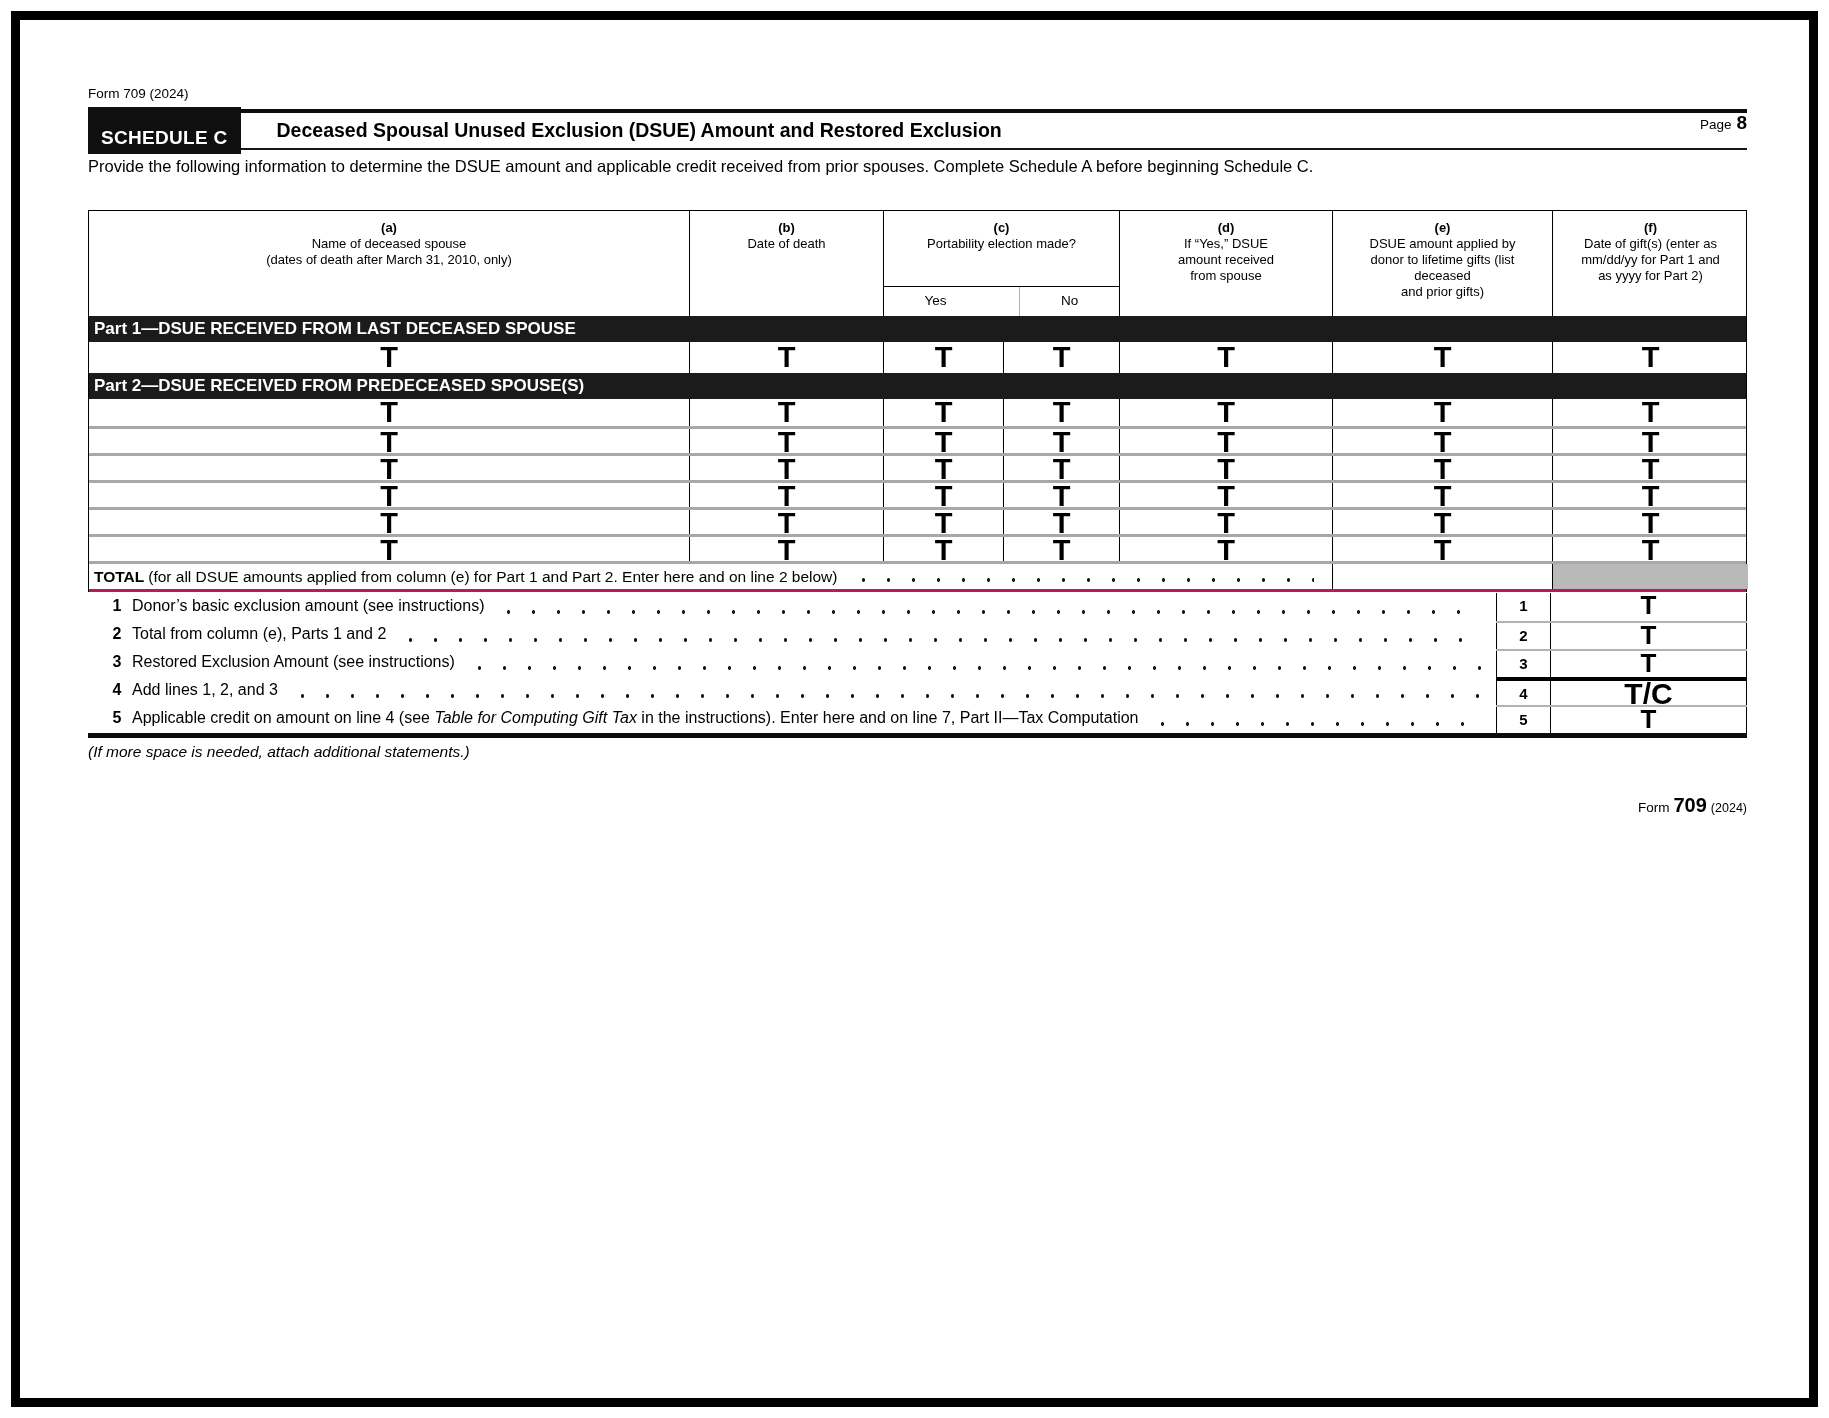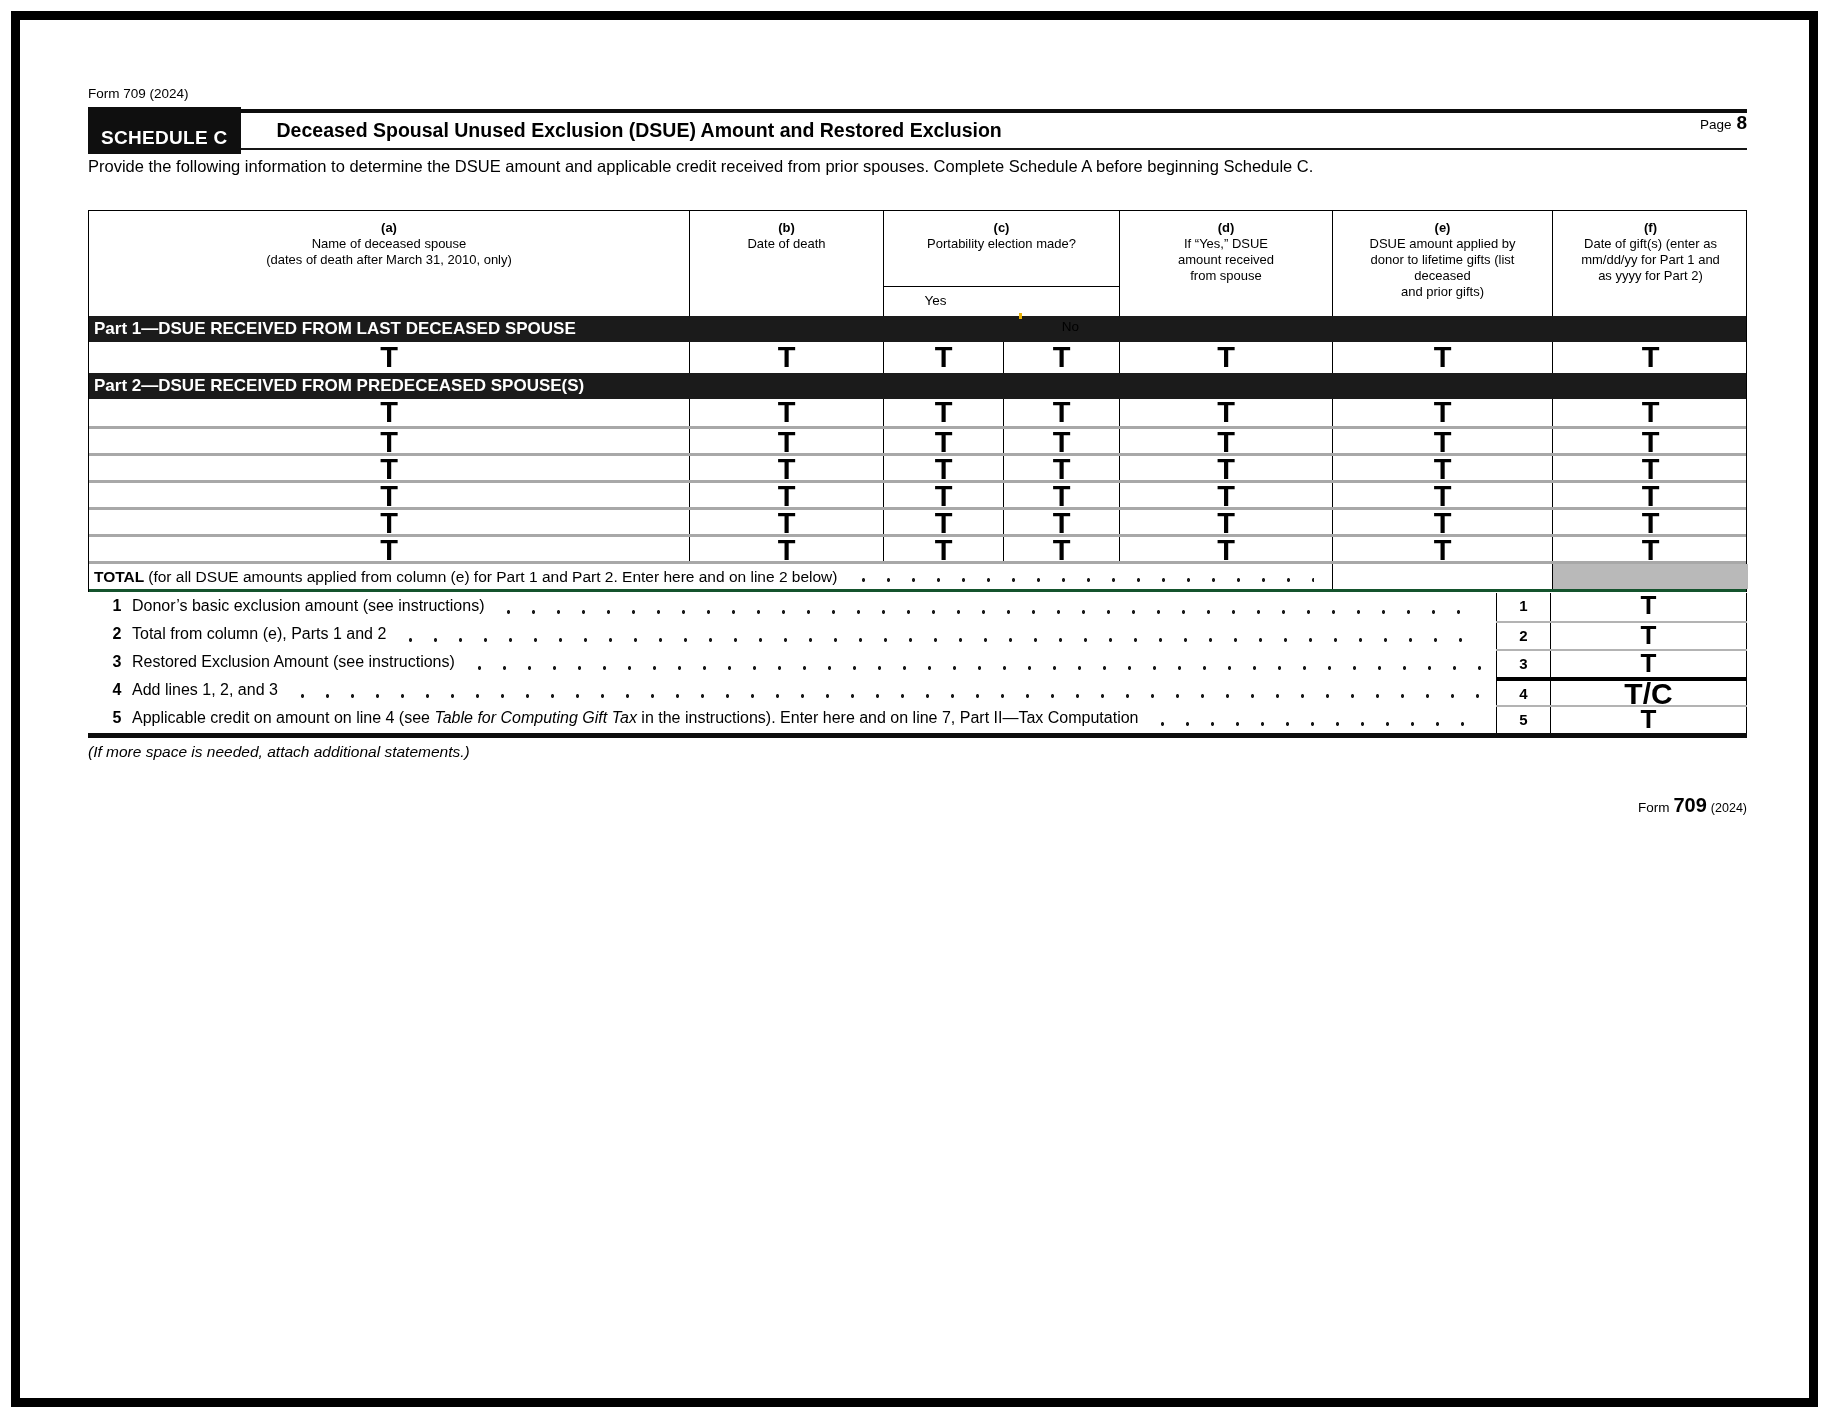--- a/index.html
+++ b/index.html
@@ -24,34 +24,34 @@
   .dsue-table { position: absolute; left: 88px; top: 210px; width: 1659px;
                 border-top: 1px solid #000; border-left: 1px solid #000; border-right: 1px solid #000; }
   .thead { display: grid; grid-template-columns: 600px 194px 236px 213px 220px 196px; height: 105px; }
   .hcell { text-align: center; font-size: 13px; padding-top: 9px; line-height: 16px; border-left: 1px solid #000; }
   .hcell:first-child { border-left: none; }
   .hkey { font-weight: bold; display: block; }
   .c-cell { display: flex; flex-direction: column; padding-top: 0; }
   .c-main { flex: 1; padding-top: 9px; }
   .c-sub { height: 30px; border-top: 1px solid #000; display: flex; font-size: 13.5px; gap: 32px; }
   .c-yes { width: 120px; padding-top: 6px; }
-  .c-no  { width: 116px; padding-top: 6px; border-left: 3px solid #eab308; margin-top: 26px; }
+  .c-no  { width: 116px; padding-top: 6px; border-left: 1px solid #eab308; }
 
   .pbar { height: 26px; background: #1b1b1b; color: #fff; font-weight: bold; font-size: 17px;
           display: flex; align-items: center; padding-left: 5px; }
   .drow { display: grid; grid-template-columns: 600px 194px 120px 116px 213px 220px 196px; height: 27px; }
   .drow.tall { height: 31px; }
   .drow.sep { border-top: 3px solid #a8a8a8; }
   .dcell { border-left: 1px solid #000; text-align: center; overflow: hidden; }
   .dcell:first-child { border-left: none; }
   .tmark { font-weight: bold; font-size: 29px; line-height: 26px; display: inline-block; }
   .drow.tall .tmark { line-height: 30px; }
 
   .total-row { display: grid; grid-template-columns: 1243px 220px 196px; height: 31px;
-               border-top: 3px solid #a8a8a8; border-bottom: 3px solid #14532d; }
+               border-top: 3px solid #a8a8a8; border-bottom: 3px solid #be185d; }
   .total-text { display: flex; align-items: center; padding-left: 5px; font-size: 15.5px; white-space: nowrap; }
   .total-text b { margin-right: 4px; }
   .total-entry { border-left: 1px solid #000; }
   .total-shaded { border-left: 1px solid #000; background: #b9b9b9; }
 
   
   .dots { flex: 1; align-self: stretch;
           background-image: radial-gradient(circle, #1a1a1a 1.7px, transparent 1.9px);
           background-size: 25px 4px; background-repeat: repeat-x;
           background-position: 0 calc(100% - 7px); }

